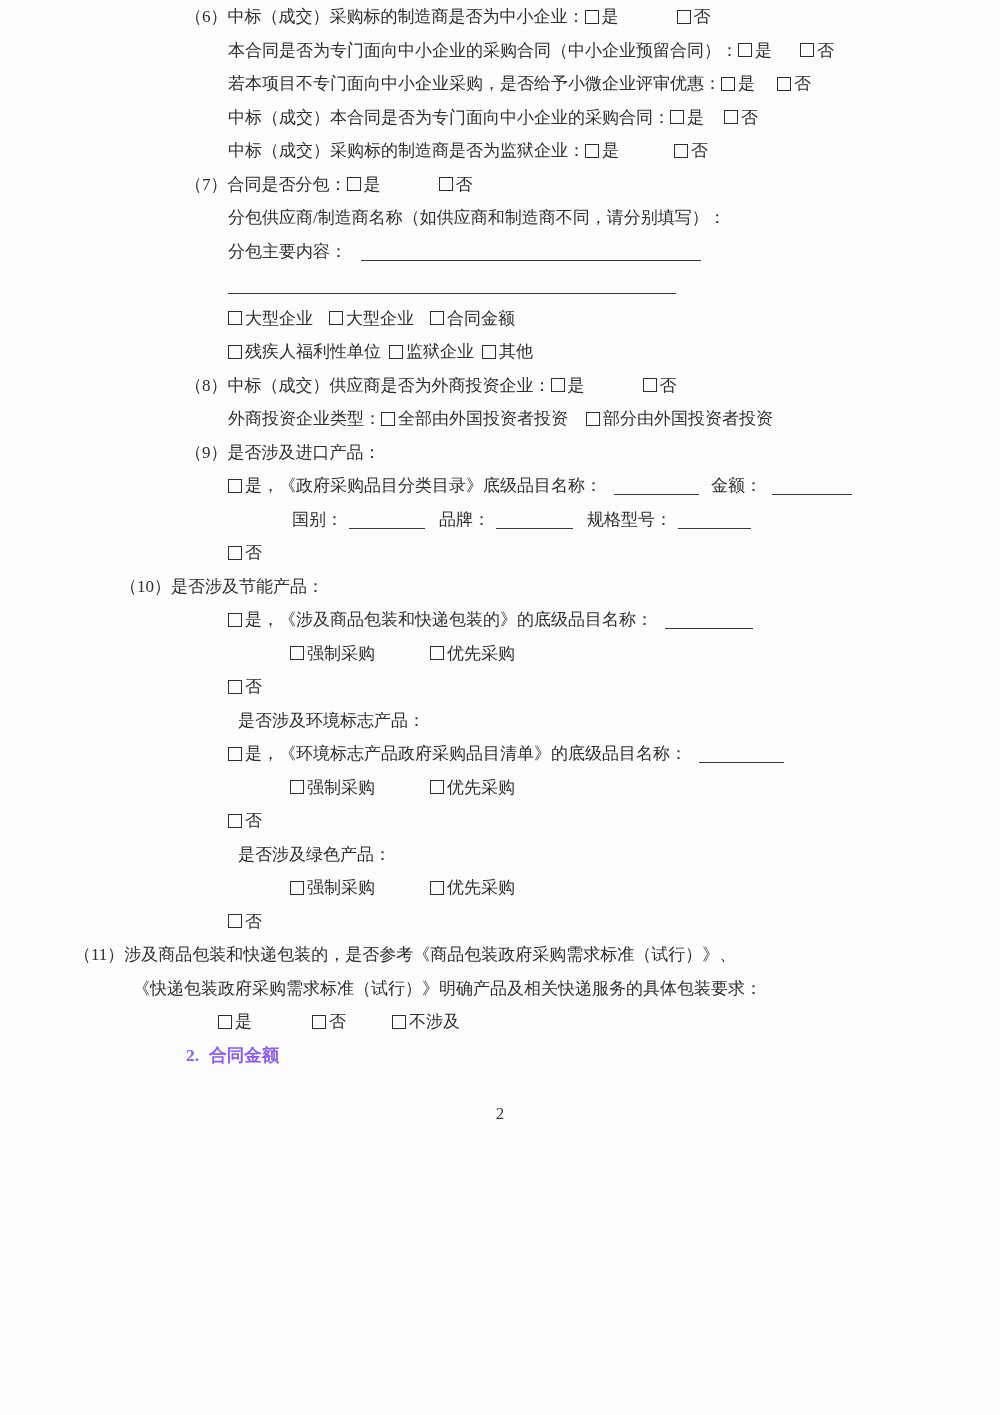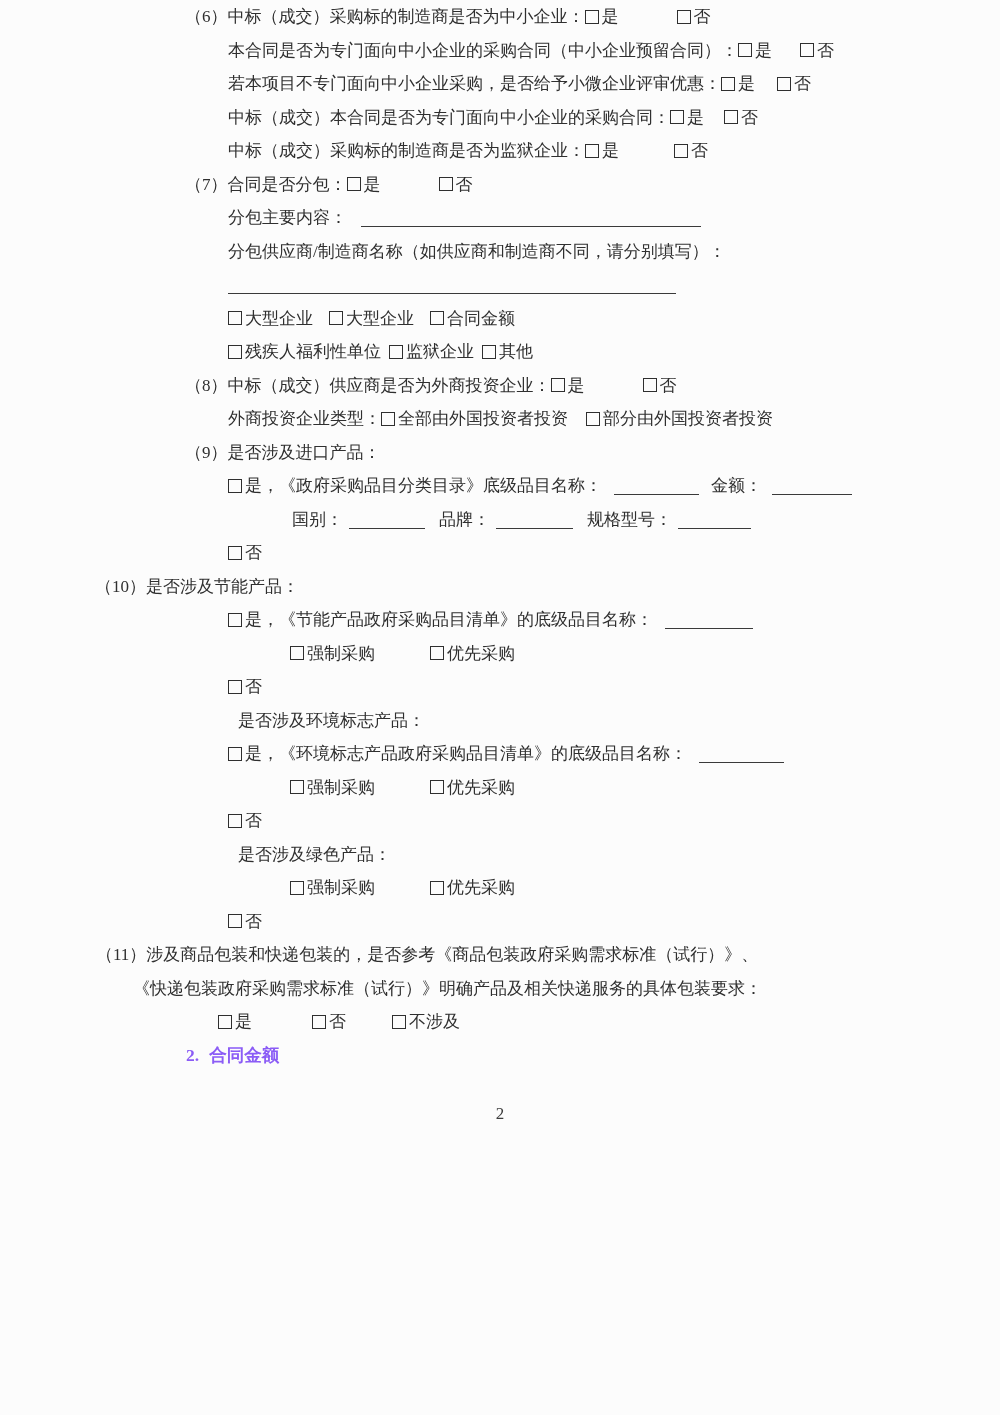--- a/index.html
+++ b/index.html
@@ -46,41 +46,41 @@
 </head>
 <body style="background: rgb(252, 252, 252); color: rgb(47, 47, 47);">
 
 <div class="doc">
   <div class="line" style="margin-left: 185px;"><span class="txt">（6）中标（成交）采购标的制造商是否为中小企业：</span><span class="cb"><span class="box"></span><span class="cbl">是</span></span><span class="gap" style="width: 58px;"></span><span class="cb"><span class="box"></span><span class="cbl">否</span></span></div>
   <div class="line" style="margin-left: 228px;"><span class="txt">本合同是否为专门面向中小企业的采购合同（中小企业预留合同）：</span><span class="cb"><span class="box"></span><span class="cbl">是</span></span><span class="gap" style="width: 28px;"></span><span class="cb"><span class="box"></span><span class="cbl">否</span></span></div>
   <div class="line" style="margin-left: 228px;"><span class="txt">若本项目不专门面向中小企业采购，是否给予小微企业评审优惠：</span><span class="cb"><span class="box"></span><span class="cbl">是</span></span><span class="gap" style="width: 22px;"></span><span class="cb"><span class="box"></span><span class="cbl">否</span></span></div>
   <div class="line" style="margin-left: 228px;"><span class="txt">中标（成交）本合同是否为专门面向中小企业的采购合同：</span><span class="cb"><span class="box"></span><span class="cbl">是</span></span><span class="gap" style="width: 20px;"></span><span class="cb"><span class="box"></span><span class="cbl">否</span></span></div>
   <div class="line" style="margin-left: 228px;"><span class="txt">中标（成交）采购标的制造商是否为监狱企业：</span><span class="cb"><span class="box"></span><span class="cbl">是</span></span><span class="gap" style="width: 55px;"></span><span class="cb"><span class="box"></span><span class="cbl">否</span></span></div>
   <div class="line" style="margin-left: 185px;"><span class="txt">（7）合同是否分包：</span><span class="cb"><span class="box"></span><span class="cbl">是</span></span><span class="gap" style="width: 58px;"></span><span class="cb"><span class="box"></span><span class="cbl">否</span></span></div>
+  <div class="line" style="margin-left: 228px;"><span class="txt">分包供应商/制造商名称（如供应商和制造商不同，请分别填写）：</span></div>
   <div class="line" style="margin-left: 228px;"><span class="txt">分包主要内容：</span><span class="gap" style="width: 14px;"></span><span class="blank" style="width: 340px;"></span></div>
-  <div class="line" style="margin-left: 228px;"><span class="txt">分包供应商/制造商名称（如供应商和制造商不同，请分别填写）：</span></div>
   <div class="line" style="margin-left: 228px;"><span class="blank" style="width: 448px;"></span></div>
   <div class="line" style="margin-left: 228px;"><span class="cb"><span class="box"></span><span class="cbl">大型企业</span></span><span class="gap" style="width: 16px;"></span><span class="cb"><span class="box"></span><span class="cbl">大型企业</span></span><span class="gap" style="width: 16px;"></span><span class="cb"><span class="box"></span><span class="cbl">合同金额</span></span></div>
   <div class="line" style="margin-left: 228px;"><span class="cb"><span class="box"></span><span class="cbl">残疾人福利性单位</span></span><span class="gap" style="width: 8px;"></span><span class="cb"><span class="box"></span><span class="cbl">监狱企业</span></span><span class="gap" style="width: 8px;"></span><span class="cb"><span class="box"></span><span class="cbl">其他</span></span></div>
   <div class="line" style="margin-left: 185px;"><span class="txt">（8）中标（成交）供应商是否为外商投资企业：</span><span class="cb"><span class="box"></span><span class="cbl">是</span></span><span class="gap" style="width: 58px;"></span><span class="cb"><span class="box"></span><span class="cbl">否</span></span></div>
   <div class="line" style="margin-left: 228px;"><span class="txt">外商投资企业类型：</span><span class="cb"><span class="box"></span><span class="cbl">全部由外国投资者投资</span></span><span class="gap" style="width: 18px;"></span><span class="cb"><span class="box"></span><span class="cbl">部分由外国投资者投资</span></span></div>
   <div class="line" style="margin-left: 185px;"><span class="txt">（9）是否涉及进口产品：</span></div>
   <div class="line" style="margin-left: 228px;"><span class="cb"><span class="box"></span><span class="cbl">是，</span></span><span class="txt">《政府采购品目分类目录》底级品目名称：</span><span class="gap" style="width: 12px;"></span><span class="blank" style="width: 85px;"></span><span class="gap" style="width: 12px;"></span><span class="txt">金额：</span><span class="gap" style="width: 10px;"></span><span class="blank" style="width: 80px;"></span></div>
   <div class="line" style="margin-left: 292px;"><span class="txt">国别：</span><span class="gap" style="width: 6px;"></span><span class="blank" style="width: 76px;"></span><span class="gap" style="width: 14px;"></span><span class="txt">品牌：</span><span class="gap" style="width: 6px;"></span><span class="blank" style="width: 77px;"></span><span class="gap" style="width: 14px;"></span><span class="txt">规格型号：</span><span class="gap" style="width: 6px;"></span><span class="blank" style="width: 73px;"></span></div>
   <div class="line" style="margin-left: 228px;"><span class="cb"><span class="box"></span><span class="cbl">否</span></span></div>
-  <div class="line" style="margin-left: 95px;"><span class="txt">（10）是否涉及节能产品：</span></div>
-  <div class="line" style="margin-left: 228px;"><span class="cb"><span class="box"></span><span class="cbl">是，</span></span><span class="txt">《节能产品政府采购品目清单》的底级品目名称：</span><span class="gap" style="width: 12px;"></span><span class="blank" style="width: 88px;"></span></div>
+  <div class="line" style="margin-left: 120px;"><span class="txt">（10）是否涉及节能产品：</span></div>
+  <div class="line" style="margin-left: 228px;"><span class="cb"><span class="box"></span><span class="cbl">是，</span></span><span class="txt">《涉及商品包装和快递包装的》的底级品目名称：</span><span class="gap" style="width: 12px;"></span><span class="blank" style="width: 88px;"></span></div>
   <div class="line" style="margin-left: 290px;"><span class="cb"><span class="box"></span><span class="cbl">强制采购</span></span><span class="gap" style="width: 55px;"></span><span class="cb"><span class="box"></span><span class="cbl">优先采购</span></span></div>
   <div class="line" style="margin-left: 228px;"><span class="cb"><span class="box"></span><span class="cbl">否</span></span></div>
   <div class="line" style="margin-left: 238px;"><span class="txt">是否涉及环境标志产品：</span></div>
   <div class="line" style="margin-left: 228px;"><span class="cb"><span class="box"></span><span class="cbl">是，</span></span><span class="txt">《环境标志产品政府采购品目清单》的底级品目名称：</span><span class="gap" style="width: 12px;"></span><span class="blank" style="width: 85px;"></span></div>
   <div class="line" style="margin-left: 290px;"><span class="cb"><span class="box"></span><span class="cbl">强制采购</span></span><span class="gap" style="width: 55px;"></span><span class="cb"><span class="box"></span><span class="cbl">优先采购</span></span></div>
   <div class="line" style="margin-left: 228px;"><span class="cb"><span class="box"></span><span class="cbl">否</span></span></div>
   <div class="line" style="margin-left: 238px;"><span class="txt">是否涉及绿色产品：</span></div>
   <div class="line" style="margin-left: 290px;"><span class="cb"><span class="box"></span><span class="cbl">强制采购</span></span><span class="gap" style="width: 55px;"></span><span class="cb"><span class="box"></span><span class="cbl">优先采购</span></span></div>
   <div class="line" style="margin-left: 228px;"><span class="cb"><span class="box"></span><span class="cbl">否</span></span></div>
-  <div class="line" style="margin-left: 96px;"><span class="txt">（11）涉及商品包装和快递包装的，是否参考《商品包装政府采购需求标准（试行）》、</span></div>
+  <div class="line" style="margin-left: 74px;"><span class="txt">（11）涉及商品包装和快递包装的，是否参考《商品包装政府采购需求标准（试行）》、</span></div>
   <div class="line" style="margin-left: 133px;"><span class="txt">《快递包装政府采购需求标准（试行）》明确产品及相关快递服务的具体包装要求：</span></div>
   <div class="line" style="margin-left: 218px;"><span class="cb"><span class="box"></span><span class="cbl">是</span></span><span class="gap" style="width: 60px;"></span><span class="cb"><span class="box"></span><span class="cbl">否</span></span><span class="gap" style="width: 46px;"></span><span class="cb"><span class="box"></span><span class="cbl">不涉及</span></span></div>
   <div class="line bold" style="margin-left: 186px;"><span class="txt">2.</span><span class="gap" style="width: 10px;"></span><span class="txt">合同金额</span></div>
 
   <div class="footer">2</div>
 </div>
 
 </body></html>

